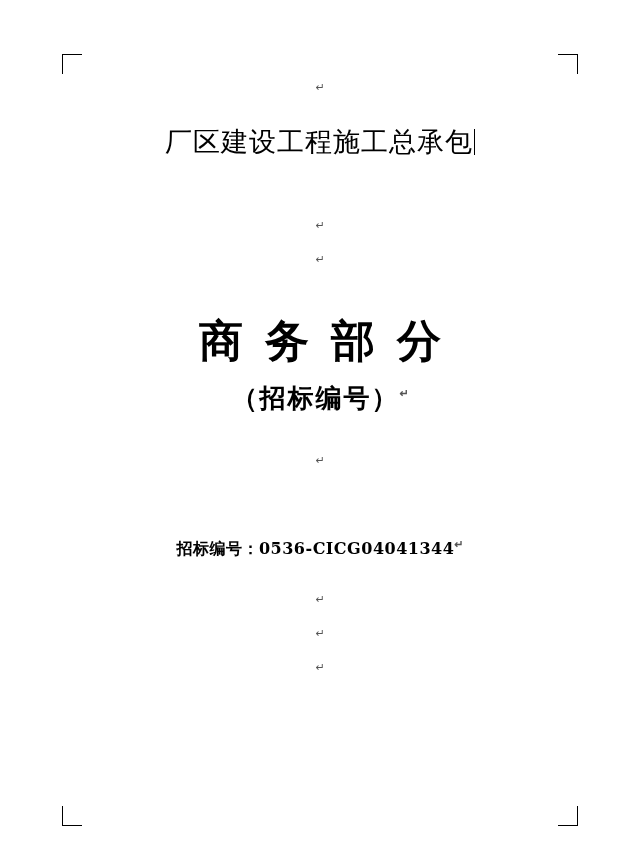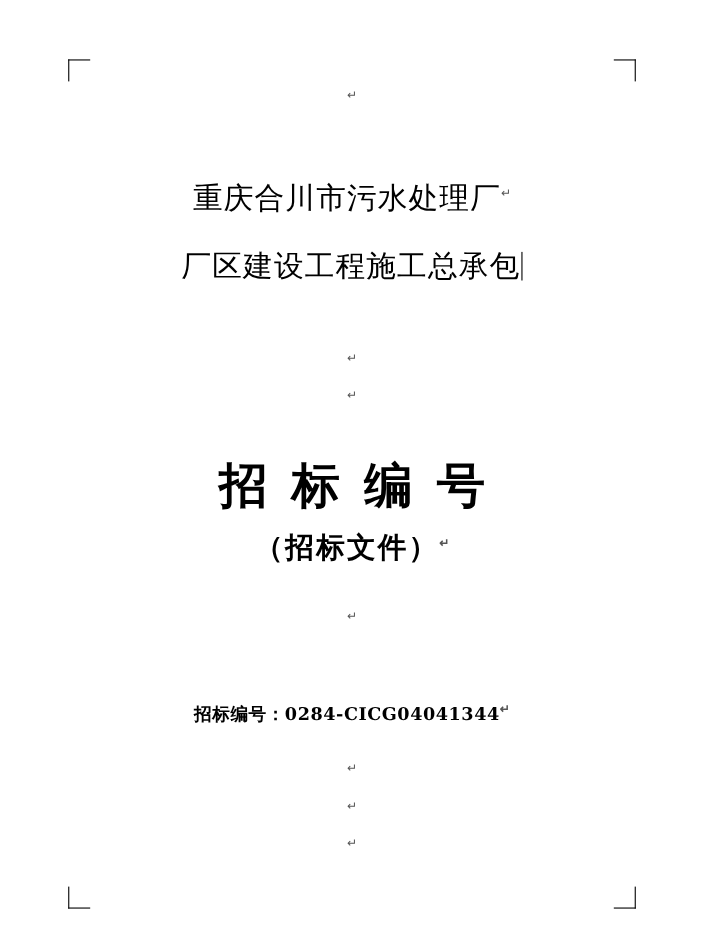--- a/index.html
+++ b/index.html
@@ -144,50 +144,47 @@
       <span class="h"></span>
       <span class="v"></span>
     </div>
 
   <div class="content">
 
     <div class="spacer-mark">
       <span class="pilcrow">↵</span>
     </div>
 
-    <div class="line title-line title-1">
-      <span>重庆合川市污水处理厂</span><span class="pilcrow">↵</span>
-    </div>
 
     <div class="line title-line title-2">
       <span>厂区建设工程施工总承包</span><span class="caret"></span>
     </div>
 
     <div class="spacer-mark" style="margin-top:42px;">
       <span class="pilcrow">↵</span>
     </div>
 
     <div class="spacer-mark">
       <span class="pilcrow">↵</span>
     </div>
 
     <div class="line big-title">
-      <span>招标编号</span>
+      <span>商务部分</span>
     </div>
 
     <div class="line subtitle">
-      <span>（招标文件）</span><span class="pilcrow">↵</span>
+      <span>（招标编号）</span><span class="pilcrow">↵</span>
     </div>
 
     <div class="spacer-mark" style="margin-top:26px;">
       <span class="pilcrow">↵</span>
     </div>
 
     <div class="line bid-no">
-      <span>招标编号：0284-CICG04041344</span><span class="pilcrow">↵</span>
+      <span>招标编号：0536-CICG04041344</span><span class="pilcrow">↵</span>
     </div>
 
     <div class="spacer-mark" style="margin-top:18px;">
       <span class="pilcrow">↵</span>
     </div>
 
     <div class="spacer-mark">
       <span class="pilcrow">↵</span>
     </div>
 

